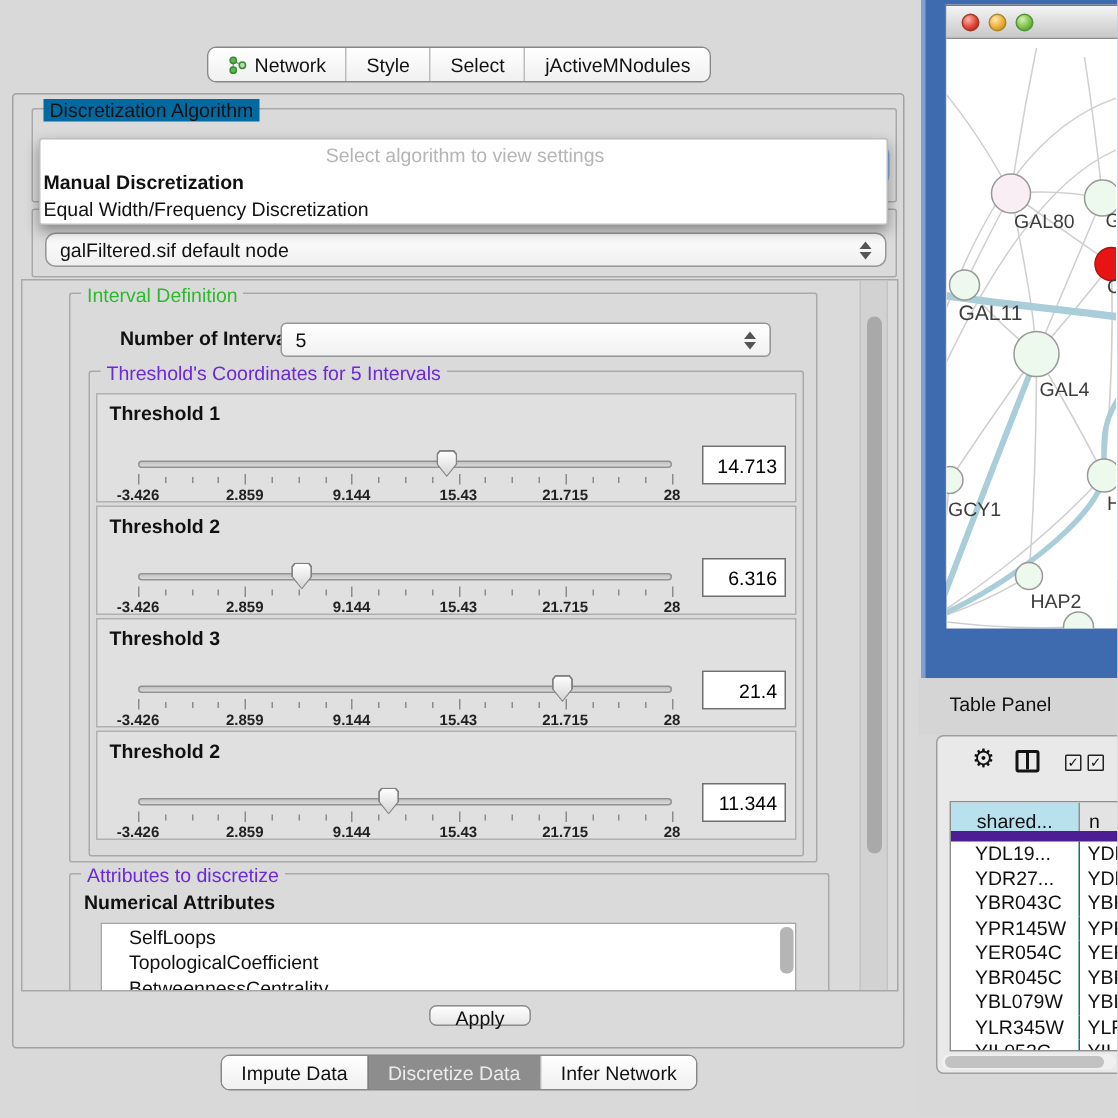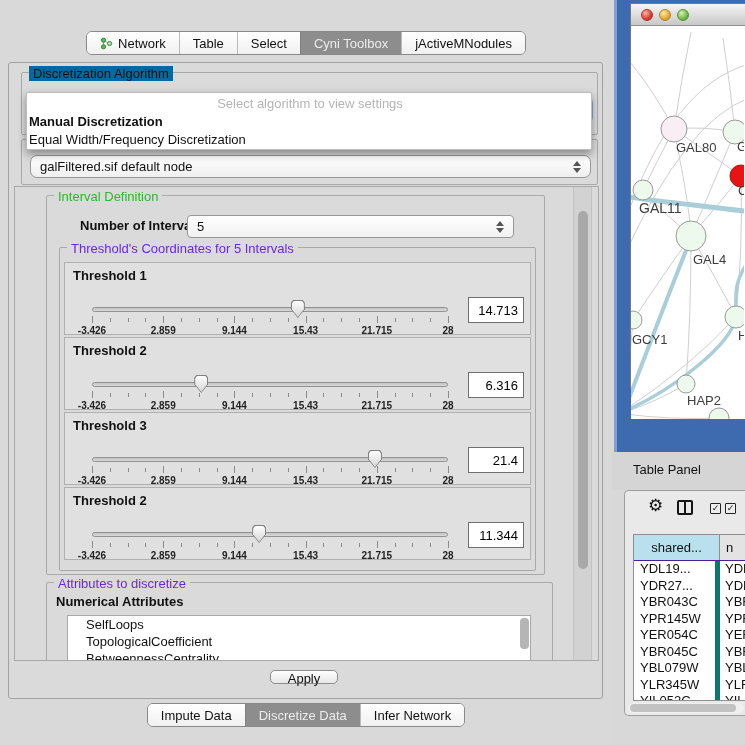--- a/index.html
+++ b/index.html
@@ -64,46 +64,46 @@
   .tick-labels{position:absolute;left:3px;right:3px;top:26px;height:12px}
   .tlab{position:absolute;transform:translateX(-50%);font-size:10px;font-weight:bold;color:#222;white-space:nowrap}
   .value-box{position:absolute;right:6px;top:34px;width:56px;height:26px;border:1px solid #6f6f6f;background:#fff;font:13px "Liberation Sans",sans-serif;text-align:right;padding-right:5px}
 
   #attr-group{left:31px;top:395px;width:507px;height:112px}
   #attr-label{position:absolute;left:9px;top:11px;font-weight:bold}
   #attr-list{position:absolute;left:20px;top:32px;width:464px;height:58px;background:#fff;border:1px solid #a8a8a8;overflow:hidden}
   .attr-item{height:17px;line-height:17px;padding-left:18px;font-size:13px;white-space:nowrap}
   #attr-scroll{position:absolute;right:1px;top:2px;width:9px;height:31px;background:#b5b5b5;border-radius:4px}
 
-  #apply-btn{position:absolute;left:261px;top:607px;width:68px;height:14px;border:1px solid #8e8e8e;border-radius:5px;background:linear-gradient(#fefefe,#e7e7e7);text-align:center;font:13px "Liberation Sans",sans-serif;color:#111}
+  #apply-btn{position:absolute;left:277px;top:607px;width:68px;height:14px;border:1px solid #8e8e8e;border-radius:5px;background:linear-gradient(#fefefe,#e7e7e7);text-align:center;font:13px "Liberation Sans",sans-serif;color:#111}
 
   
   #desktop{position:absolute;left:614px;top:0;width:131px;height:452px;background:#3e6bb0;border-left:3px solid #7e9fd2}
   #net-window{position:absolute;left:630px;top:3px;width:115px;height:385px;background:#fff;border:1px solid #787878;border-right:none}
   #net-titlebar{height:22px;background:linear-gradient(#f4f4f4,#c8c8c8);border-bottom:1px solid #8d8d8d;display:flex;align-items:center;padding-left:10px;gap:6px}
   .light{width:12px;height:12px;border-radius:50%}
   .light.red{background:radial-gradient(circle at 35% 30%,#ffb3a8,#e2463a 55%,#a6170b);border:1px solid #9c3a30}
   .light.yellow{background:radial-gradient(circle at 35% 30%,#ffe9a8,#eead3b 55%,#b97f0e);border:1px solid #a8882f}
   .light.green{background:radial-gradient(circle at 35% 30%,#d6f0b5,#7cc04c 55%,#3f8f1d);border:1px solid #53933a}
   #net-content{position:relative;height:393px;overflow:hidden;background:#fff}
 
   #tp-titlebar{position:absolute;left:612px;top:452px;width:133px;height:38px;background:#d5d5d5}
   #tp-title{position:absolute;left:21px;top:10px}
   #tp-box{position:absolute;left:624px;top:490px;width:121px;height:226px;background:#e9e9e9;border:1px solid #9e9e9e;border-right:none;border-radius:5px 0 0 5px}
   #gear{position:absolute;left:23px;top:4px;font-size:17px;color:#111}
   #col-icon{position:absolute;left:52px;top:9px;width:16px;height:15px;border:2px solid #141414;border-radius:2px}
   #col-icon::after{content:"";position:absolute;left:5px;top:0;width:2px;height:11px;background:#141414}
   .cbx{position:absolute;top:12px;width:11px;height:11px;border:1.5px solid #232323;border-radius:1px;font-size:9px;line-height:9px;text-align:center;color:#111;background:#eee}
   #cbx1{left:85px}#cbx2{left:100px}
   #tp-table{position:absolute;left:8px;top:43px;width:113px;height:167px;border:1px solid #8f8f8f;background:#fff;overflow:hidden}
-  #tp-header{display:flex;height:26px;border-bottom:1px solid #4c1d95}
+  #tp-header{display:flex;height:26px;border-bottom:7px solid #4c1d95}
   #tp-h1{width:86px;background:#b9e1ed;border-right:1px solid #8f8f8f;text-align:center;line-height:25px}
   #tp-h2{flex:1;background:#e3e3e3;padding-left:6px;line-height:25px}
   .tp-row{display:flex;height:16.5px;line-height:16px;font-size:13px}
-  .tp-c1{width:86px;padding-left:6px;border-right:5px solid #0f766e;overflow:hidden;white-space:nowrap}
+  .tp-c1{width:86px;padding-left:16px;border-right:1px solid #0f766e;overflow:hidden;white-space:nowrap}
   .tp-c2{flex:1;padding-left:5px;overflow:hidden;white-space:nowrap}
   #tp-hscroll-track{position:absolute;left:3px;top:212px;width:116px;height:10px;background:#f0f0f0;border-radius:5px}
   #tp-hscroll{position:absolute;left:2px;top:1px;width:106px;height:8px;background:#c2c2c2;border-radius:4px}
 </style>
 </head>
 <body>
 
 <div id="control-panel">
 
   <div class="tabbar">
@@ -112,27 +112,24 @@
           <svg width="13" height="13" viewBox="0 0 13 13">
             <line x1="3.5" y1="3.5" x2="3.5" y2="9.5" stroke="#9a9a9a"></line>
             <line x1="3.5" y1="3.5" x2="9.2" y2="6.5" stroke="#9a9a9a"></line>
             <circle cx="3.5" cy="3.2" r="2.1" fill="#55b94f" stroke="#3c8a38"></circle>
             <circle cx="3.5" cy="9.8" r="2.1" fill="#55b94f" stroke="#3c8a38"></circle>
             <circle cx="9.6" cy="6.5" r="2.1" fill="#b2ddb0" stroke="#3c8a38"></circle>
           </svg>
           <span>Network</span>
         </div>
         <div class="seg-tab">
-          <span>Table</span>
+          <span>Style</span>
         </div>
         <div class="seg-tab">
           <span>Select</span>
-        </div>
-        <div class="seg-tab sel">
-          <span>Cyni Toolbox</span>
         </div>
         <div class="seg-tab">
           <span>jActiveMNodules</span>
         </div>
       </div>
   </div>
 
   <div class="outer-panel">
 
     <div class="group" id="algo-group">

